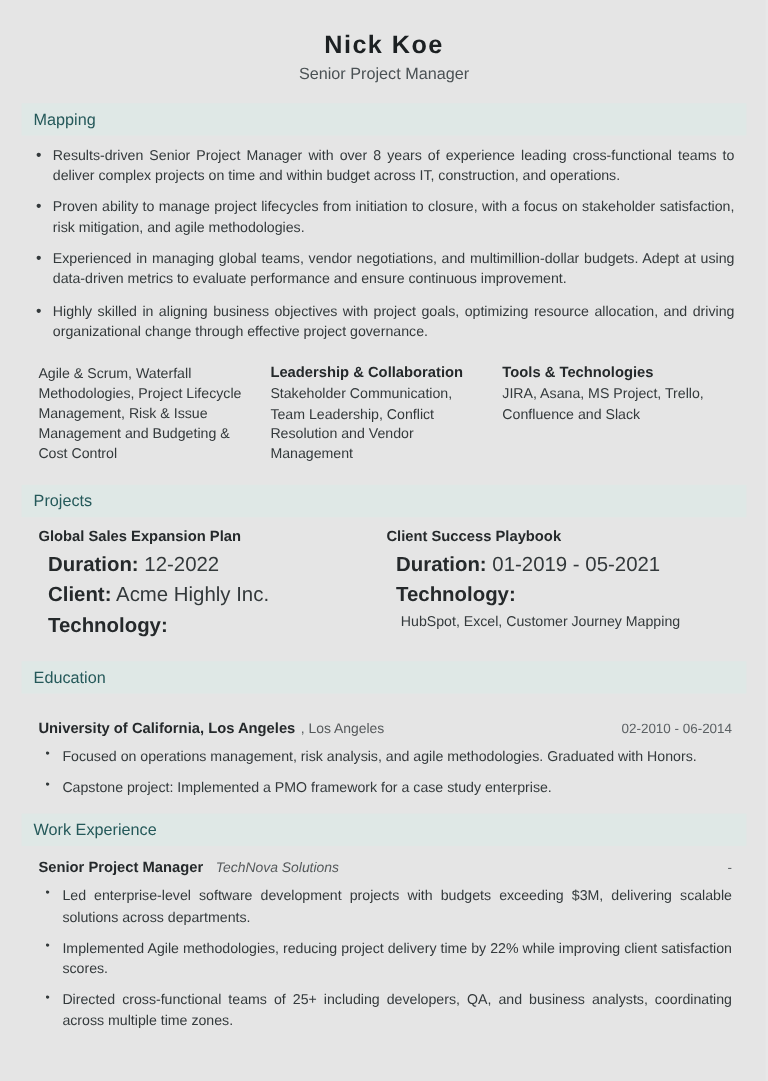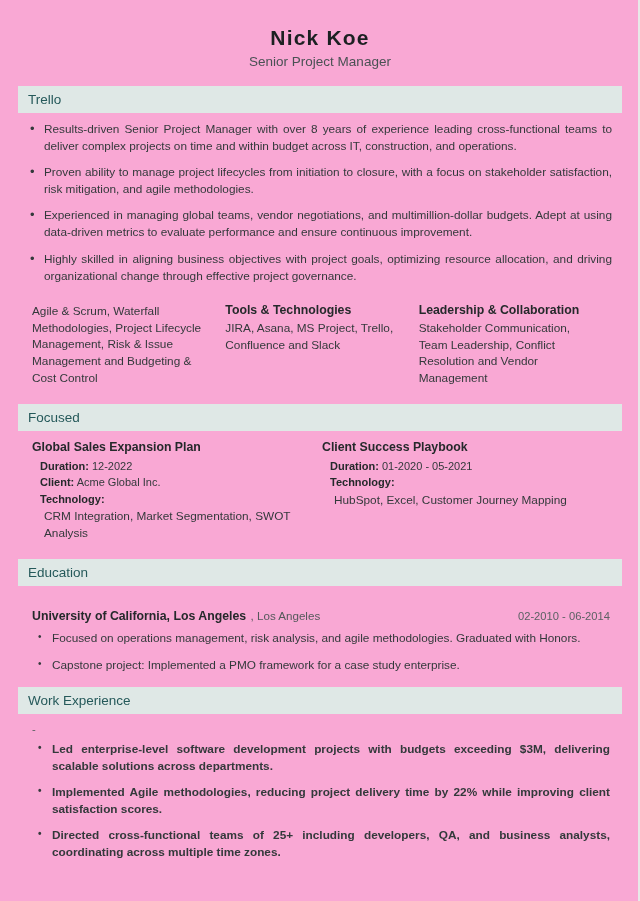--- a/index.html
+++ b/index.html
@@ -13,21 +13,21 @@
     font-family: "Liberation Sans", sans-serif;
     color: #2f3436;
     overflow: hidden;
   }
   .page {
     position: relative;
     width: 640px;
     height: 901px;
     box-sizing: border-box;
     padding: 18px 18px 0 18px;
-    background: #f9a8d4;
+    background: #e5e5e5;
   }
   .right-rule {
     position: absolute;
     top: 0;
     right: 0;
     width: 2px;
     height: 901px;
     background: #e8e8e8;
   }
 
@@ -124,21 +124,21 @@
     padding-right: 14px;
     box-sizing: border-box;
   }
   .proj-title {
     font-size: 12.3px;
     font-weight: bold;
     color: #25292b;
     margin-bottom: 4px;
   }
   .proj-line {
-    font-size: 11px;
+    font-size: 17px;
     line-height: 1.5;
     color: #33393b;
     padding-left: 8px;
   }
   .proj-line b {
     font-weight: bold;
     color: #25292b;
   }
   .proj-sub {
     font-size: 11.8px;
@@ -198,81 +198,79 @@
   .job-dates {
     font-size: 11.2px;
     color: #5c6164;
     white-space: nowrap;
   }
   .job-list {
     padding: 6px 0 0 4px;
   }
   .job-list li {
     margin-bottom: 8px;
-    font-weight: bold;
   }
 </style>
 </head>
 <body>
 
 <div class="page">
 
   <div class="right-rule"></div>
 
   <div class="doc-header">
     <div class="doc-name">Nick  Koe</div>
     <div class="doc-title">Senior Project Manager</div>
   </div>
 
-  <div class="section-bar">Trello</div>
+  <div class="section-bar">Mapping</div>
   <div class="section-body">
     <ul class="bullets">
       <li>Results-driven Senior Project Manager with over 8 years of experience leading cross-functional teams to deliver complex projects on time and within budget across IT, construction, and operations.</li>
       <li>Proven ability to manage project lifecycles from initiation to closure, with a focus on stakeholder satisfaction, risk mitigation, and agile methodologies.</li>
       <li>Experienced in managing global teams, vendor negotiations, and multimillion-dollar budgets. Adept at using data-driven metrics to evaluate performance and ensure continuous improvement.</li>
       <li>Highly skilled in aligning business objectives with project goals, optimizing resource allocation, and driving organizational change through effective project governance.</li>
     </ul>
   </div>
 
   <div class="cols-3">
     <div>
       <div class="col-text">Agile &amp; Scrum, Waterfall Methodologies, Project Lifecycle Management, Risk &amp; Issue Management and Budgeting &amp; Cost Control</div>
     </div>
     <div>
+      <div class="col-head">Leadership &amp; Collaboration</div>
+      <div class="col-text">Stakeholder Communication, Team Leadership, Conflict Resolution and Vendor Management</div>
+    </div>
+    <div>
       <div class="col-head">Tools &amp; Technologies</div>
       <div class="col-text">JIRA, Asana, MS Project, Trello, Confluence and Slack</div>
     </div>
-    <div>
-      <div class="col-head">Leadership &amp; Collaboration</div>
-      <div class="col-text">Stakeholder Communication, Team Leadership, Conflict Resolution and Vendor Management</div>
-    </div>
-  </div>
-
-  <div class="section-bar">Focused</div>
+  </div>
+
+  <div class="section-bar">Projects</div>
   <div class="cols-2">
     <div>
       <div class="proj-title">Global Sales Expansion Plan</div>
       <div class="proj-line">
         <b>Duration:</b>
         <span>12-2022</span>
       </div>
       <div class="proj-line">
         <b>Client:</b>
-        <span>Acme Global Inc.</span>
+        <span>Acme Highly Inc.</span>
       </div>
       <div class="proj-line">
         <b>Technology:</b>
       </div>
-      <div class="proj-sub">CRM Integration, Market Segmentation, SWOT Analysis</div>
     </div>
     <div>
       <div class="proj-title">Client Success Playbook</div>
       <div class="proj-line">
         <b>Duration:</b>
-        <span>01-2020 - 05-2021</span>
+        <span>01-2019 - 05-2021</span>
       </div>
       <div class="proj-line">
         <b>Technology:</b>
       </div>
       <div class="proj-sub">HubSpot, Excel, Customer Journey Mapping</div>
     </div>
   </div>
 
   <div class="section-bar">Education</div>
   <div class="edu-row">
@@ -286,20 +284,24 @@
     <ul class="bullets small">
       <li>Focused on operations management, risk analysis, and agile methodologies. Graduated with Honors.</li>
       <li>Capstone project: Implemented a PMO framework for a case study enterprise.</li>
     </ul>
   </div>
 
   <div class="section-bar">Work Experience</div>
 
   <div class="job">
     <div class="job-head">
+      <div>
+        <span class="job-title">Senior Project Manager</span>
+        <span class="job-company">TechNova Solutions</span>
+      </div>
       <div class="job-dates">-</div>
     </div>
     <div class="job-list">
       <ul class="bullets small">
         <li>Led enterprise-level software development projects with budgets exceeding $3M, delivering scalable solutions across departments.</li>
         <li>Implemented Agile methodologies, reducing project delivery time by 22% while improving client satisfaction scores.</li>
         <li>Directed cross-functional teams of 25+ including developers, QA, and business analysts, coordinating across multiple time zones.</li>
       </ul>
     </div>
   </div>

